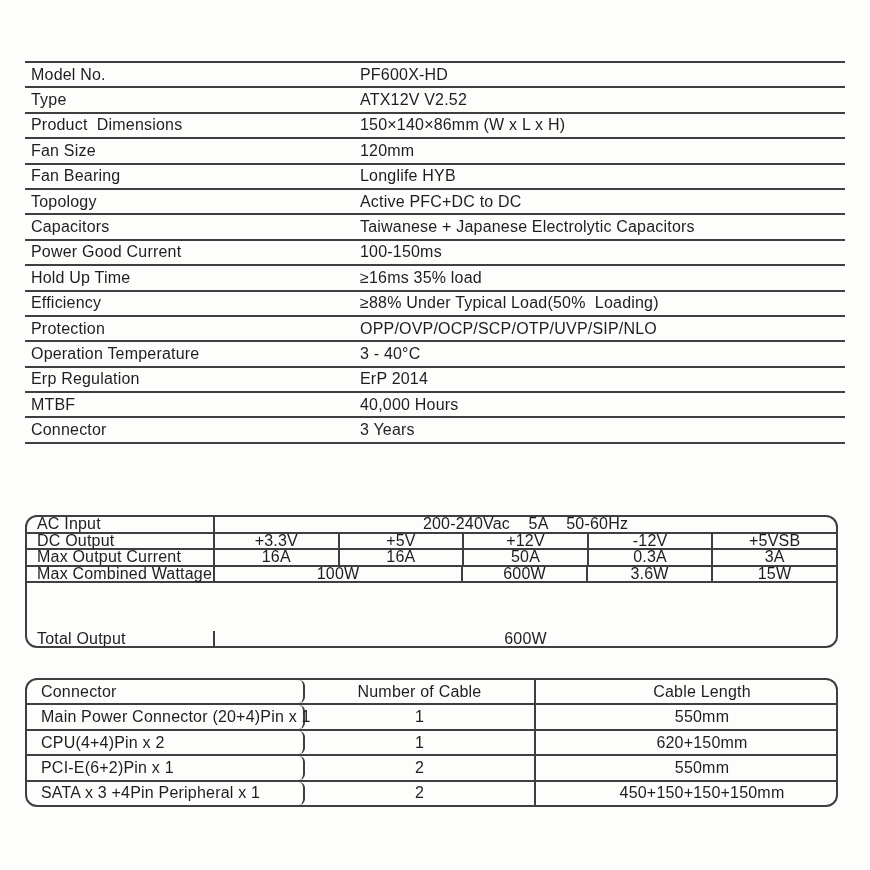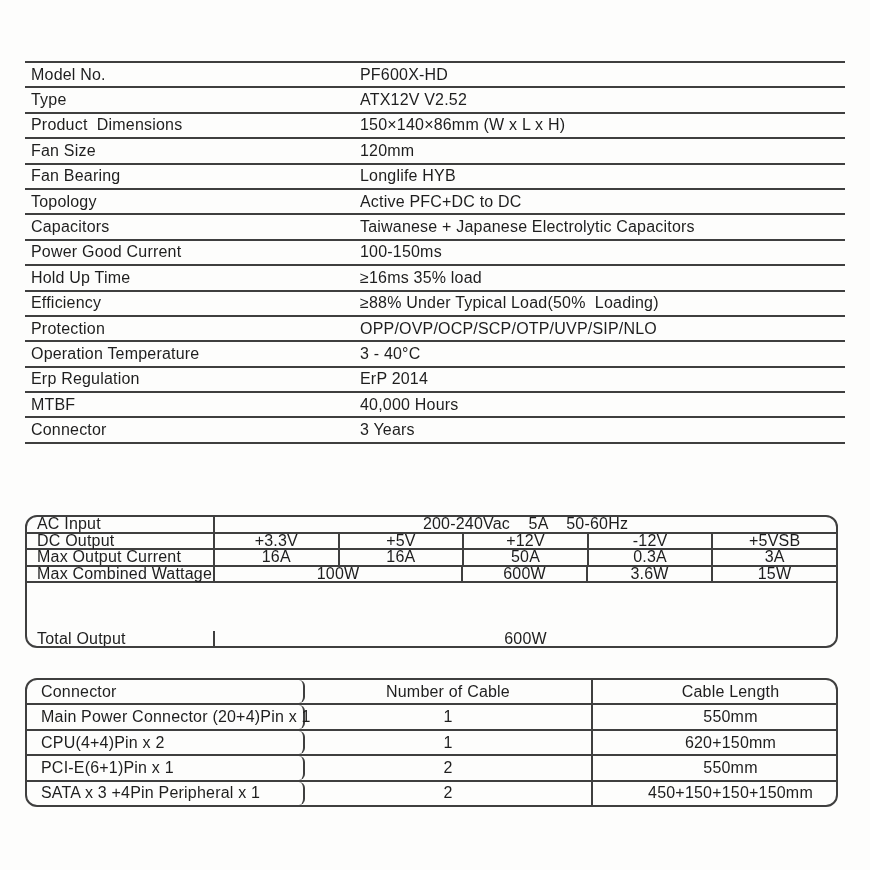--- a/index.html
+++ b/index.html
@@ -84,21 +84,21 @@
   .conn-row:last-child { border-bottom: none; }
   .conn-c1 {
     width: 278px; flex: none;
     display: flex; align-items: center;
     padding-left: 14px;
     border-right: 2px solid var(--line);
     white-space: pre;
     border-radius: 6px;
   }
   .conn-c2 {
-    width: 288px; flex: none;
+    width: 231px; flex: none;
     display: flex; align-items: center; justify-content: center;
     border-right: 2px solid var(--line);
     white-space: pre;
   }
   .conn-c3 {
     flex: 1;
     display: flex; align-items: center; justify-content: center;
     white-space: pre;
     margin-left: 32px;
   }
@@ -215,21 +215,21 @@
       <div class="conn-c1">Main Power Connector (20+4)Pin x 1</div>
       <div class="conn-c2">1</div>
       <div class="conn-c3">550mm</div>
     </div>
     <div class="conn-row">
       <div class="conn-c1">CPU(4+4)Pin x 2</div>
       <div class="conn-c2">1</div>
       <div class="conn-c3">620+150mm</div>
     </div>
     <div class="conn-row">
-      <div class="conn-c1">PCI-E(6+1)Pin x 1</div>
+      <div class="conn-c1">PCI-E(6+2)Pin x 1</div>
       <div class="conn-c2">2</div>
       <div class="conn-c3">550mm</div>
     </div>
     <div class="conn-row">
       <div class="conn-c1">SATA x 3 +4Pin Peripheral x 1</div>
       <div class="conn-c2">2</div>
       <div class="conn-c3">450+150+150+150mm</div>
     </div>
   </div>
 

